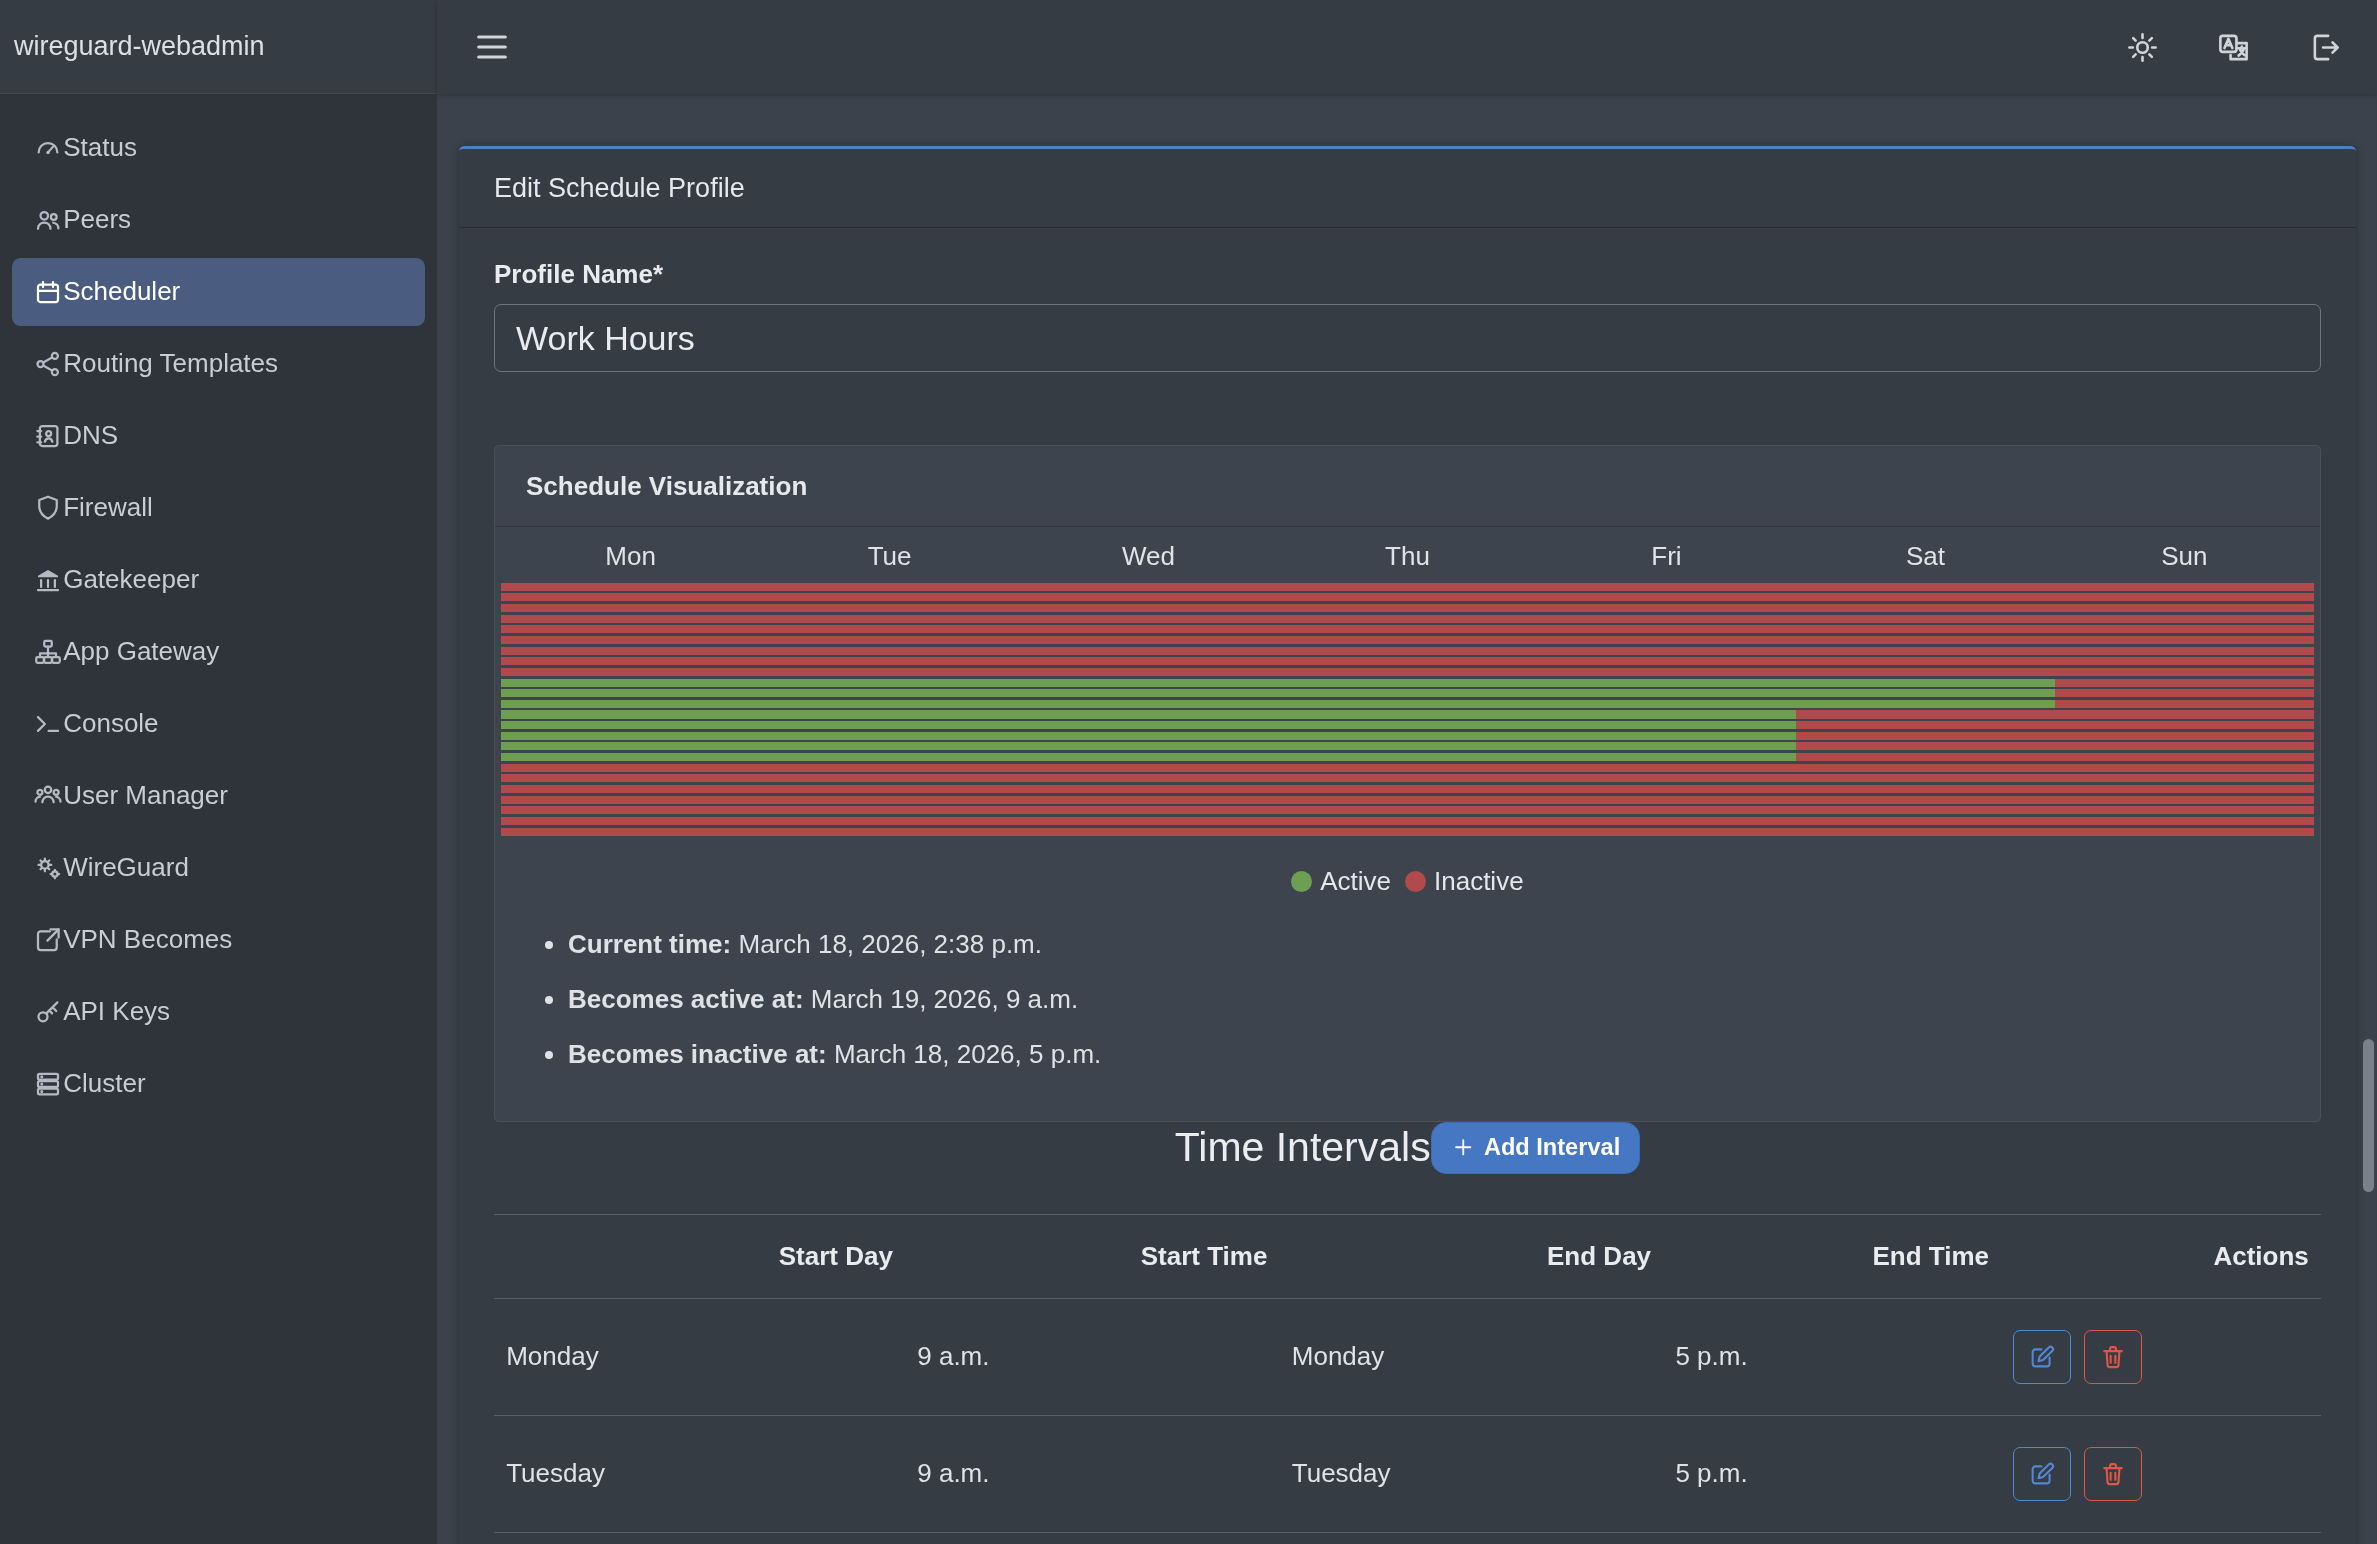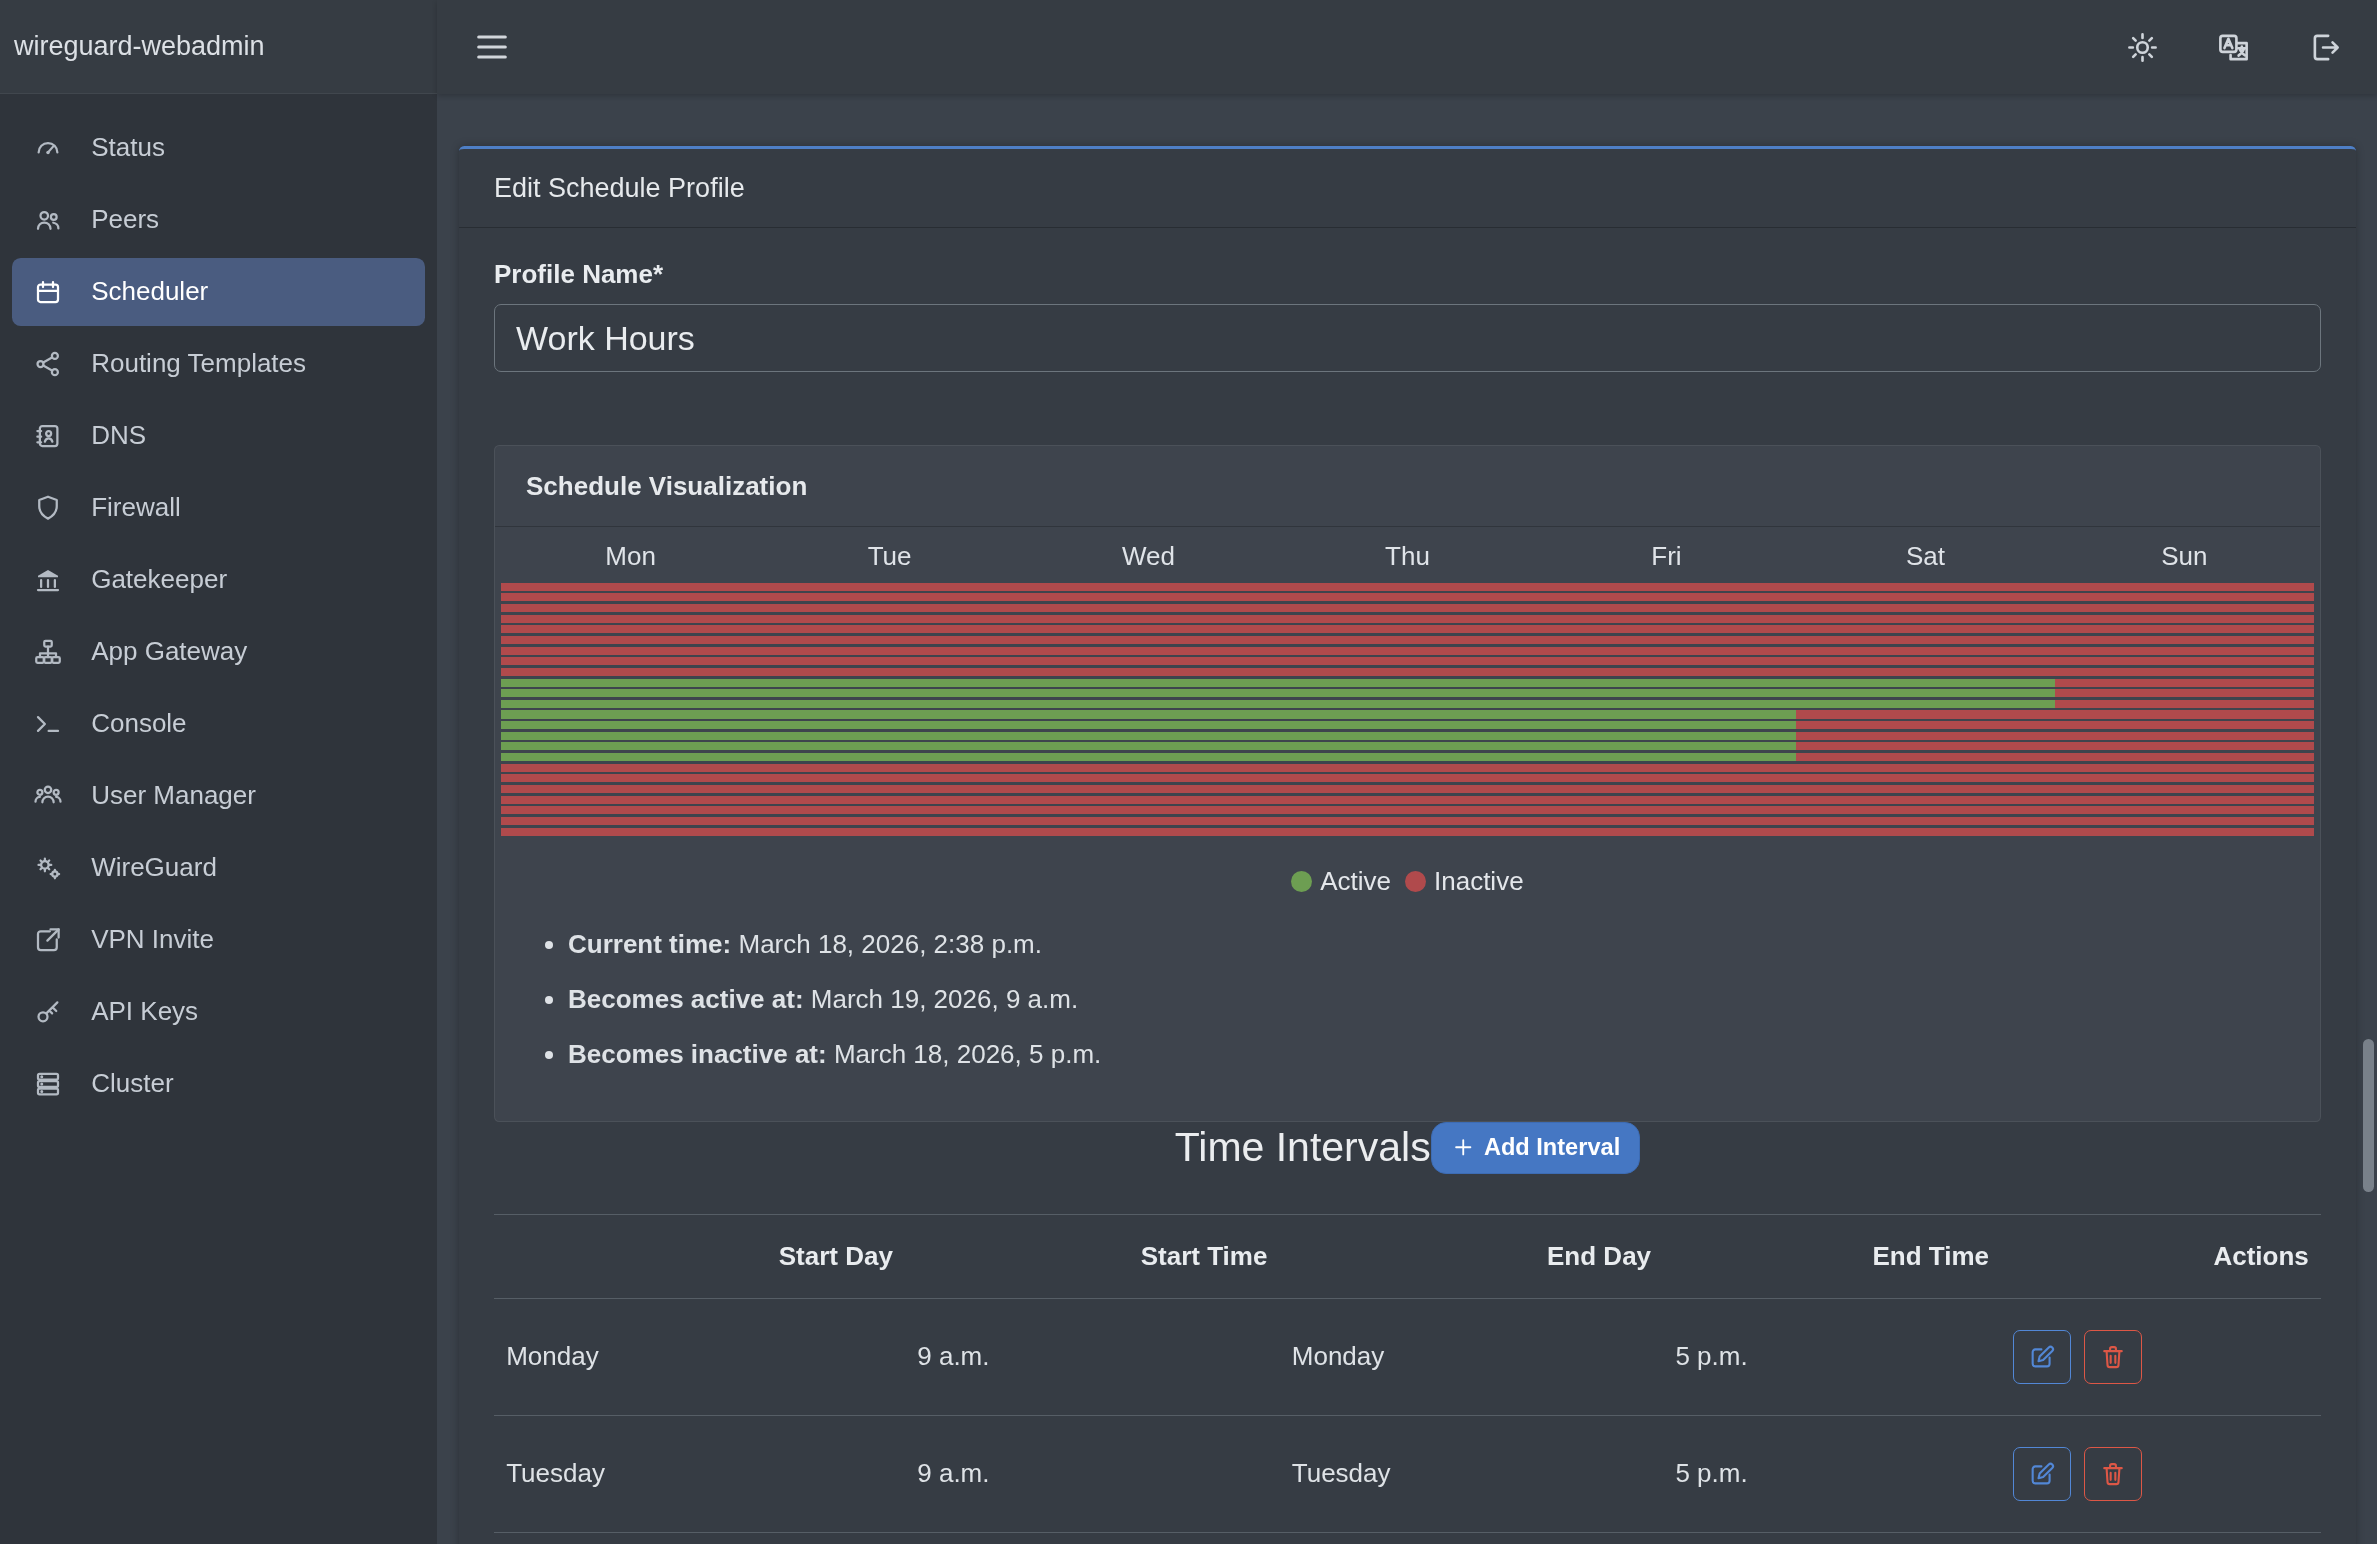--- a/index.html
+++ b/index.html
@@ -14,21 +14,21 @@
     background:#3b424b;color:#dee2e6;
     font-family:"Liberation Sans",sans-serif;font-size:26px;
   }
   .app{display:flex;height:100%;position:relative}
 
   
   .sidebar{width:437px;min-width:437px;background:#2f343b;display:flex;flex-direction:column}
   .brand{height:94px;background:#363c43;display:flex;align-items:center;padding:0 14px;
          font-size:27px;color:#dce0e5;border-bottom:0.9px solid rgba(255,255,255,.06);cursor:pointer}
   .nav{padding:15.7px 0 0}
-  .nav-item{display:flex;align-items:center;gap:28px;margin:4.4px 12.2px;padding:18.3px 8.7px 18.3px 21px;
+  .nav-item{display:flex;align-items:center;gap:0;margin:4.4px 12.2px;padding:18.3px 8.7px 18.3px 21px;
             border-radius:8.7px;color:#c7cdd5;cursor:pointer}
   .nav-item .icon{width:30px;height:30px;color:#b3bac3;flex:none}
   .nav-item.active{background:#4a5c80;color:#fff}
   .nav-item.active .icon{color:#fff}
 
   
   .main{flex:1;display:flex;flex-direction:column;min-width:0}
   .topbar{height:94px;background:#363c43;display:flex;align-items:center;padding:0 35px;
           box-shadow:0 1.7px 5.2px rgba(0,0,0,.2);flex:none}
   .hamburger{width:40px;height:40px;background:none;border:none;color:#d2d6db;cursor:pointer;padding:0}
@@ -213,21 +213,21 @@
           <span>WireGuard</span>
         </div>
         <div class="nav-item">
           <span class="icon">
             <svg viewBox="0 0 24 24">
               <path d="M13.5 5H6.2A2.2 2.2 0 0 0 4 7.2v10.6A2.2 2.2 0 0 0 6.2 20h10.6a2.2 2.2 0 0 0 2.2-2.2v-6.3"></path>
               <path d="M14 3.5h6.5V10"></path>
               <path d="M20.5 3.5L11.5 12.5"></path>
             </svg>
           </span>
-          <span>VPN Invite</span>
+          <span>VPN Becomes</span>
         </div>
         <div class="nav-item">
           <span class="icon">
             <svg viewBox="0 0 24 24">
               <circle cx="8" cy="15.8" r="3.6"></circle>
               <path d="M10.7 13.1L19.5 4.3M15.6 8.2l3 3M13 10.8l2.3 2.3"></path>
             </svg>
           </span>
           <span>API Keys</span>
         </div>

